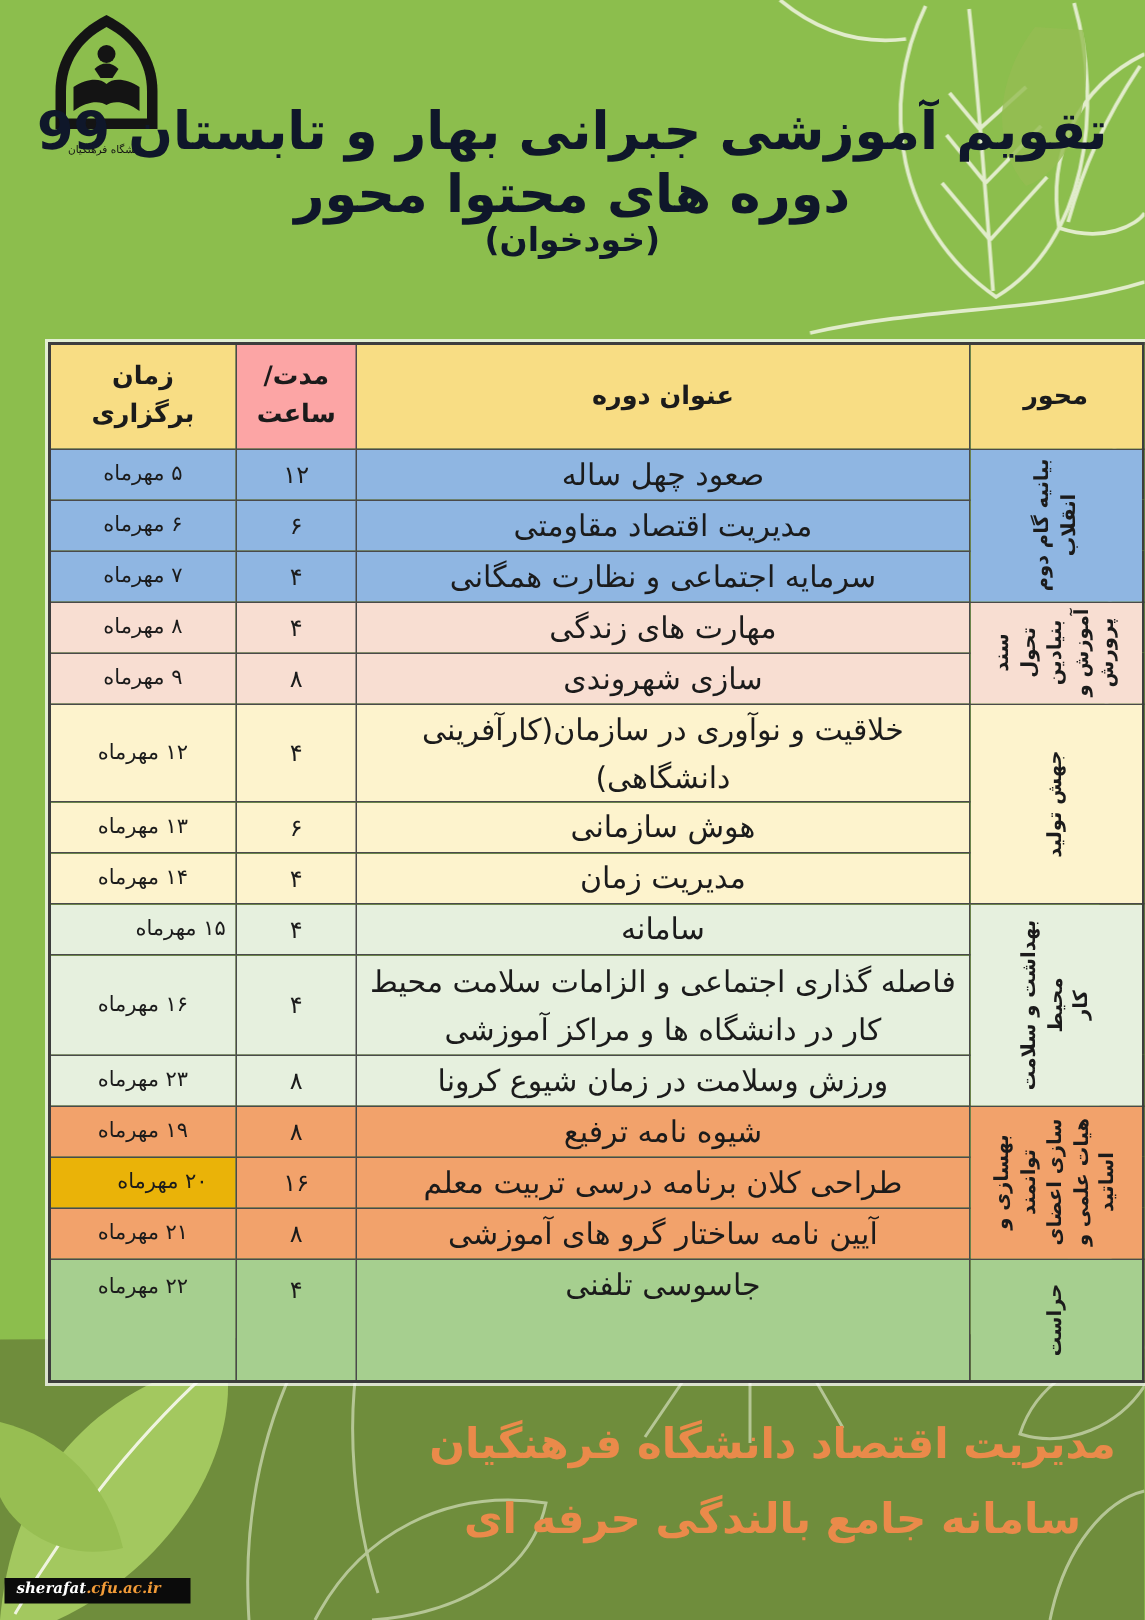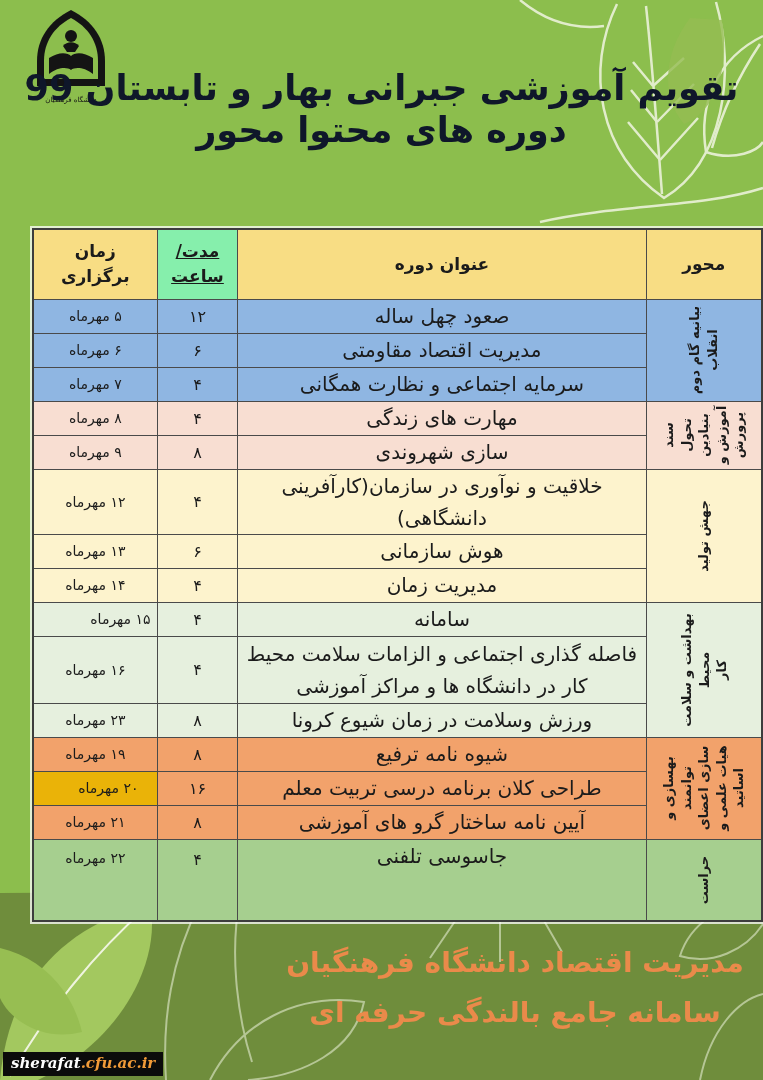--- a/index.html
+++ b/index.html
@@ -52,23 +52,23 @@
   .ax-g6 .vtxt{width:76px;}
 
   .footer{
     position:absolute;top:938px;right:18px;width:460px;
     text-align:center;direction:rtl;font-weight:bold;
     font-size:28px;line-height:50px;
   }
 
   .url-badge{
     position:absolute;left:3px;top:1052px;
-    background:#0b0b0b;padding:2px 8px 4px 8px;
+    background:#0b0b0b;padding:2px 20px 4px 8px;
     font-family:"DejaVu Serif",serif;font-style:italic;font-weight:bold;
-    font-size:15px;color:#ffffff;white-space:nowrap;
+    font-size:10px;color:#ffffff;white-space:nowrap;
   }
   .url-badge .sfx{color:#F29B38;}
 </style>
 </head>
 <body>
 
 <svg class="bg-svg" viewBox="0 0 763 1080" aria-hidden="true">
   <rect x="0" y="0" width="763" height="1080" fill="#8CBE4D"></rect>
 
   <g stroke="#F1F5E2" stroke-width="2.5" fill="none" opacity="0.85">
@@ -109,28 +109,29 @@
   <path d="M43 10 C26 19 16 34 16 53 L16 71 L70 71 L70 53 C70 34 60 19 43 10 Z" fill="#8CBE4D"></path>
   <circle cx="43" cy="28" r="6" fill="#141414"></circle>
   <path d="M35 38 C39 33 47 33 51 38 L47 44 L39 44 Z" fill="#141414"></path>
   <path d="M21 66 C30 59 39 59 43 62 C47 59 56 59 65 66 L65 50 C56 44 47 44 43 48 C39 44 30 44 21 50 Z" fill="#141414"></path>
   <text x="43" y="94" text-anchor="middle" font-size="7" fill="#141414">دانشگاه فرهنگیان</text>
 </svg>
 
 <div class="title-block">
   <div class="title-l1">تقویم آموزشی جبرانی بهار و تابستان 99</div>
   <div class="title-l2">دوره های محتوا محور</div>
+  <div class="title-l3">(خودخوان)</div>
 </div>
 
 <table class="cal">
   <tbody>
       <tr class="r-head">
     <td class="c-axis" style="background-color: rgb(248, 221, 132);">محور</td>
     <td class="c-course" style="background-color: rgb(248, 221, 132);">عنوان دوره</td>
-    <td class="c-hrs" style="background-color: #86efac; text-decoration: underline;">مدت/
+    <td class="c-hrs" style="background-color: #fca5a5;">مدت/
 ساعت</td>
     <td class="c-date" style="background-color: rgb(248, 221, 132);">زمان
 برگزاری</td>
   </tr>
 
   <tr class="r">
     <td class="c-axis ax-g1" rowspan="3" style="background-color: rgb(143, 182, 226);">
           <span class="vtxt">بیانیه گام دوم
 انقلاب</span>
         </td>

